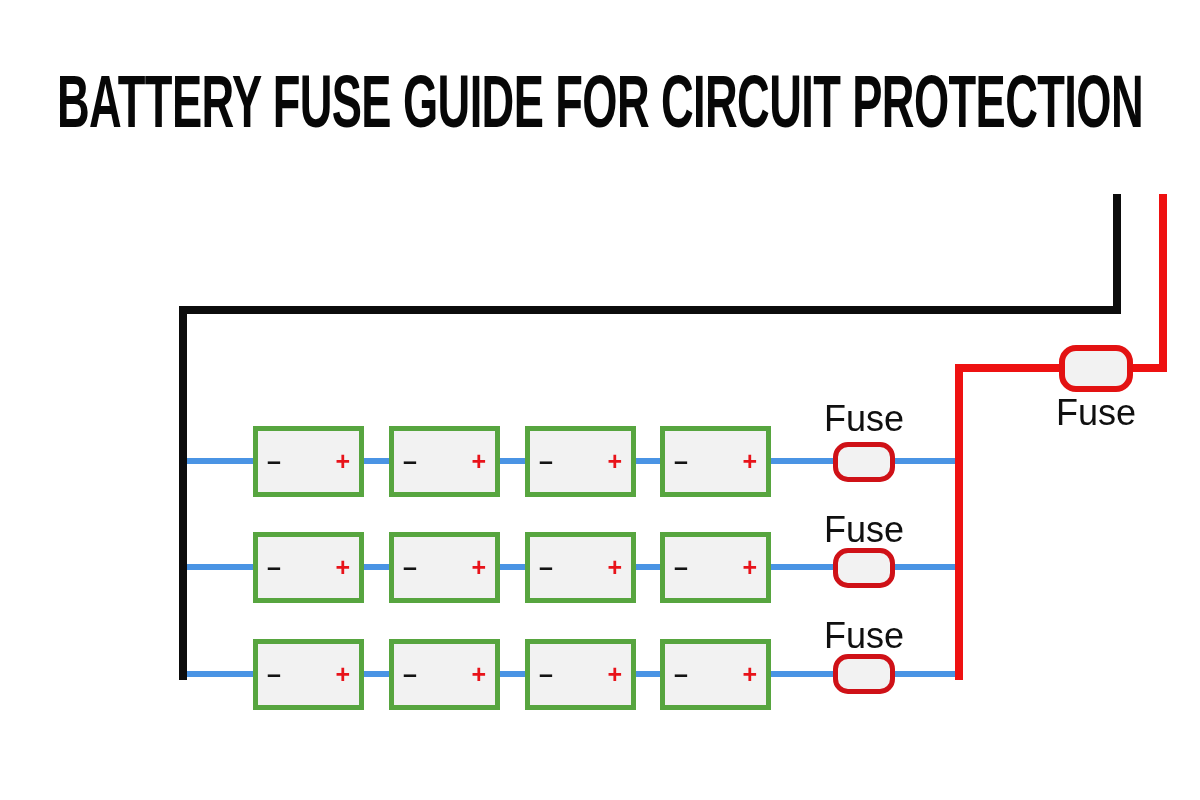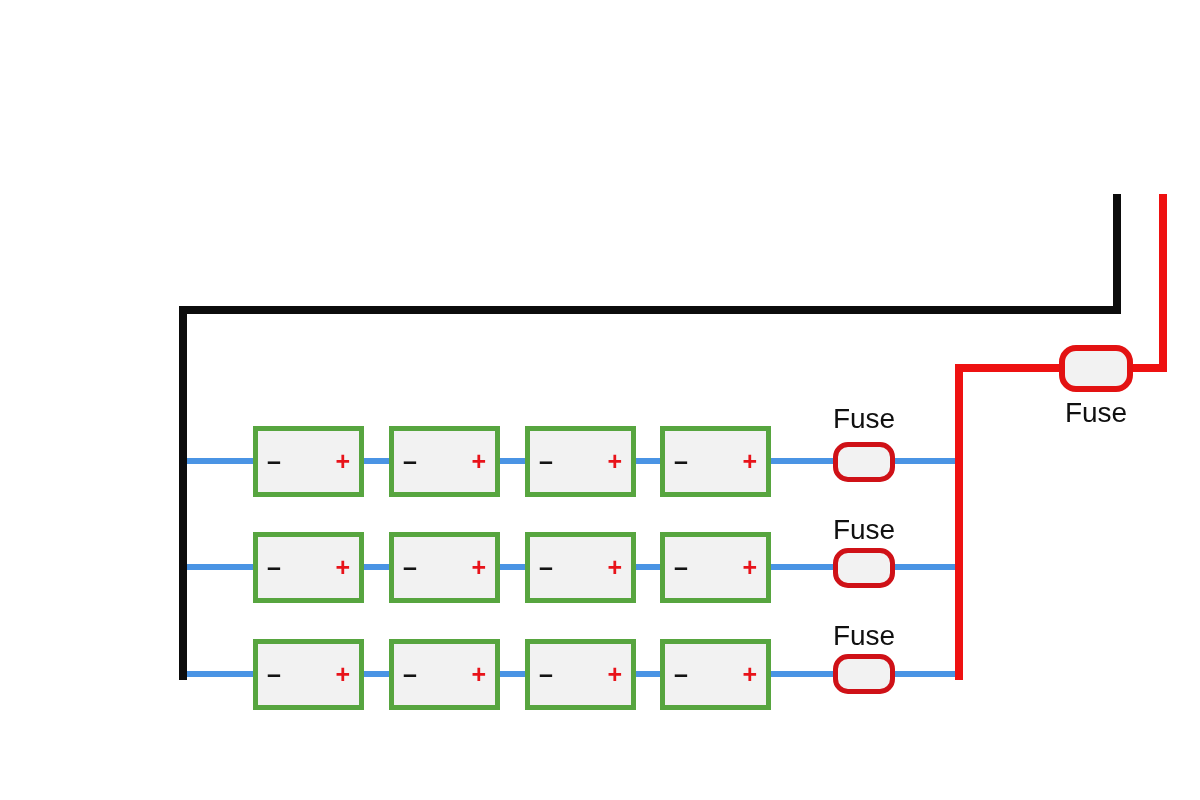--- a/index.html
+++ b/index.html
@@ -35,32 +35,37 @@
   }
   .fuse.rowfuse{left:833px;width:62px;height:40px;}
   .frow1{top:442px}.frow2{top:548px}.frow3{top:654px}
   .fuse.mainfuse{
     left:1059px;top:345px;width:74px;height:47px;
     border-width:6px;border-radius:17px;border-color:#e31212;z-index:3;
   }
   
   .fuse-label{
     position:absolute;width:130px;text-align:center;z-index:2;
-    font-size:28px;line-height:33px;color:#101010;
+    font-size:36px;line-height:33px;color:#101010;
   }
   .flab1{left:799px;top:402px}
   .flab2{left:799px;top:513px}
   .flab3{left:799px;top:619px}
   .flab-main{left:1031px;top:396px}
 </style>
 </head>
 <body>
 
 <div class="stage">
 
+  <div class="title-wrap">
+    <svg width="1200" height="74" viewBox="0 0 1200 74">
+      <text x="600" y="61" text-anchor="middle" textLength="1086" lengthAdjust="spacingAndGlyphs">BATTERY FUSE GUIDE FOR CIRCUIT PROTECTION</text>
+    </svg>
+  </div>
 
   <div class="wire black" style="left:1113px;top:194px;width:8px;height:120px;"></div>
   <div class="wire black" style="left:179px;top:306px;width:942px;height:8px;"></div>
   <div class="wire black" style="left:179px;top:306px;width:8px;height:374px;"></div>
 
   <div class="wire red" style="left:1159px;top:194px;width:8px;height:178px;"></div>
   <div class="wire red" style="left:1125px;top:364px;width:42px;height:8px;"></div>
   <div class="wire red" style="left:955px;top:364px;width:110px;height:8px;"></div>
   <div class="wire red" style="left:955px;top:364px;width:8px;height:316px;"></div>
 

